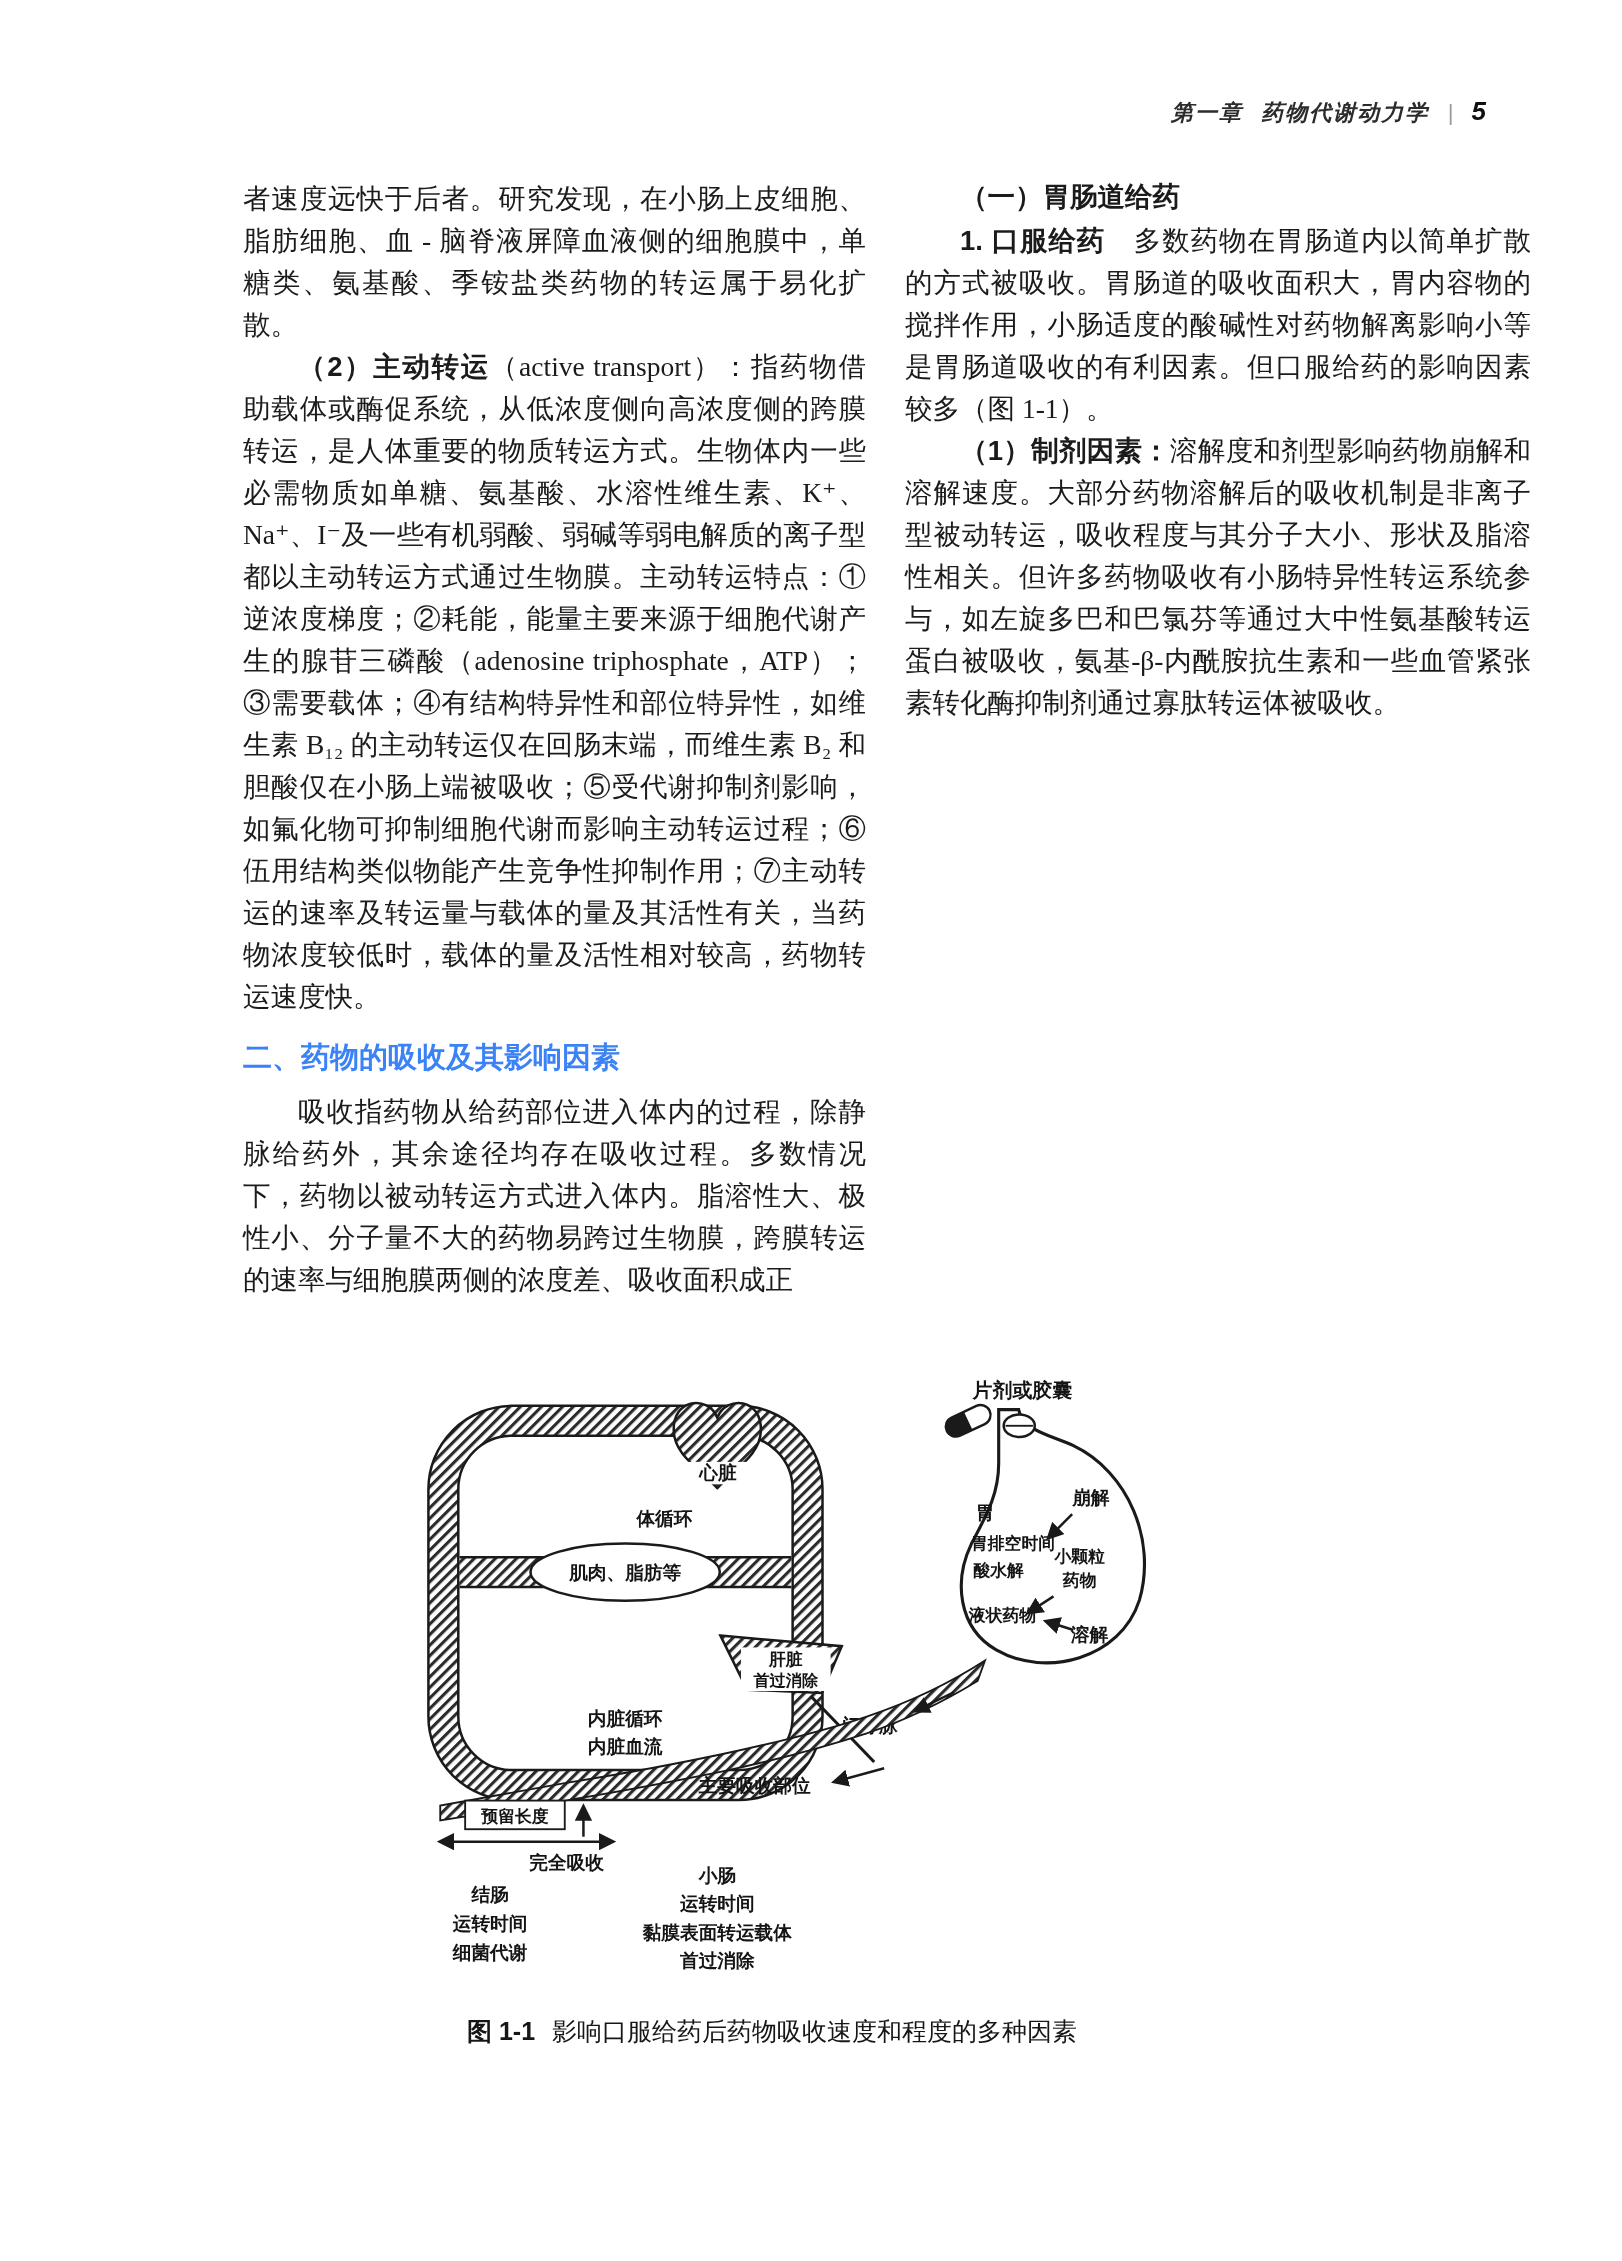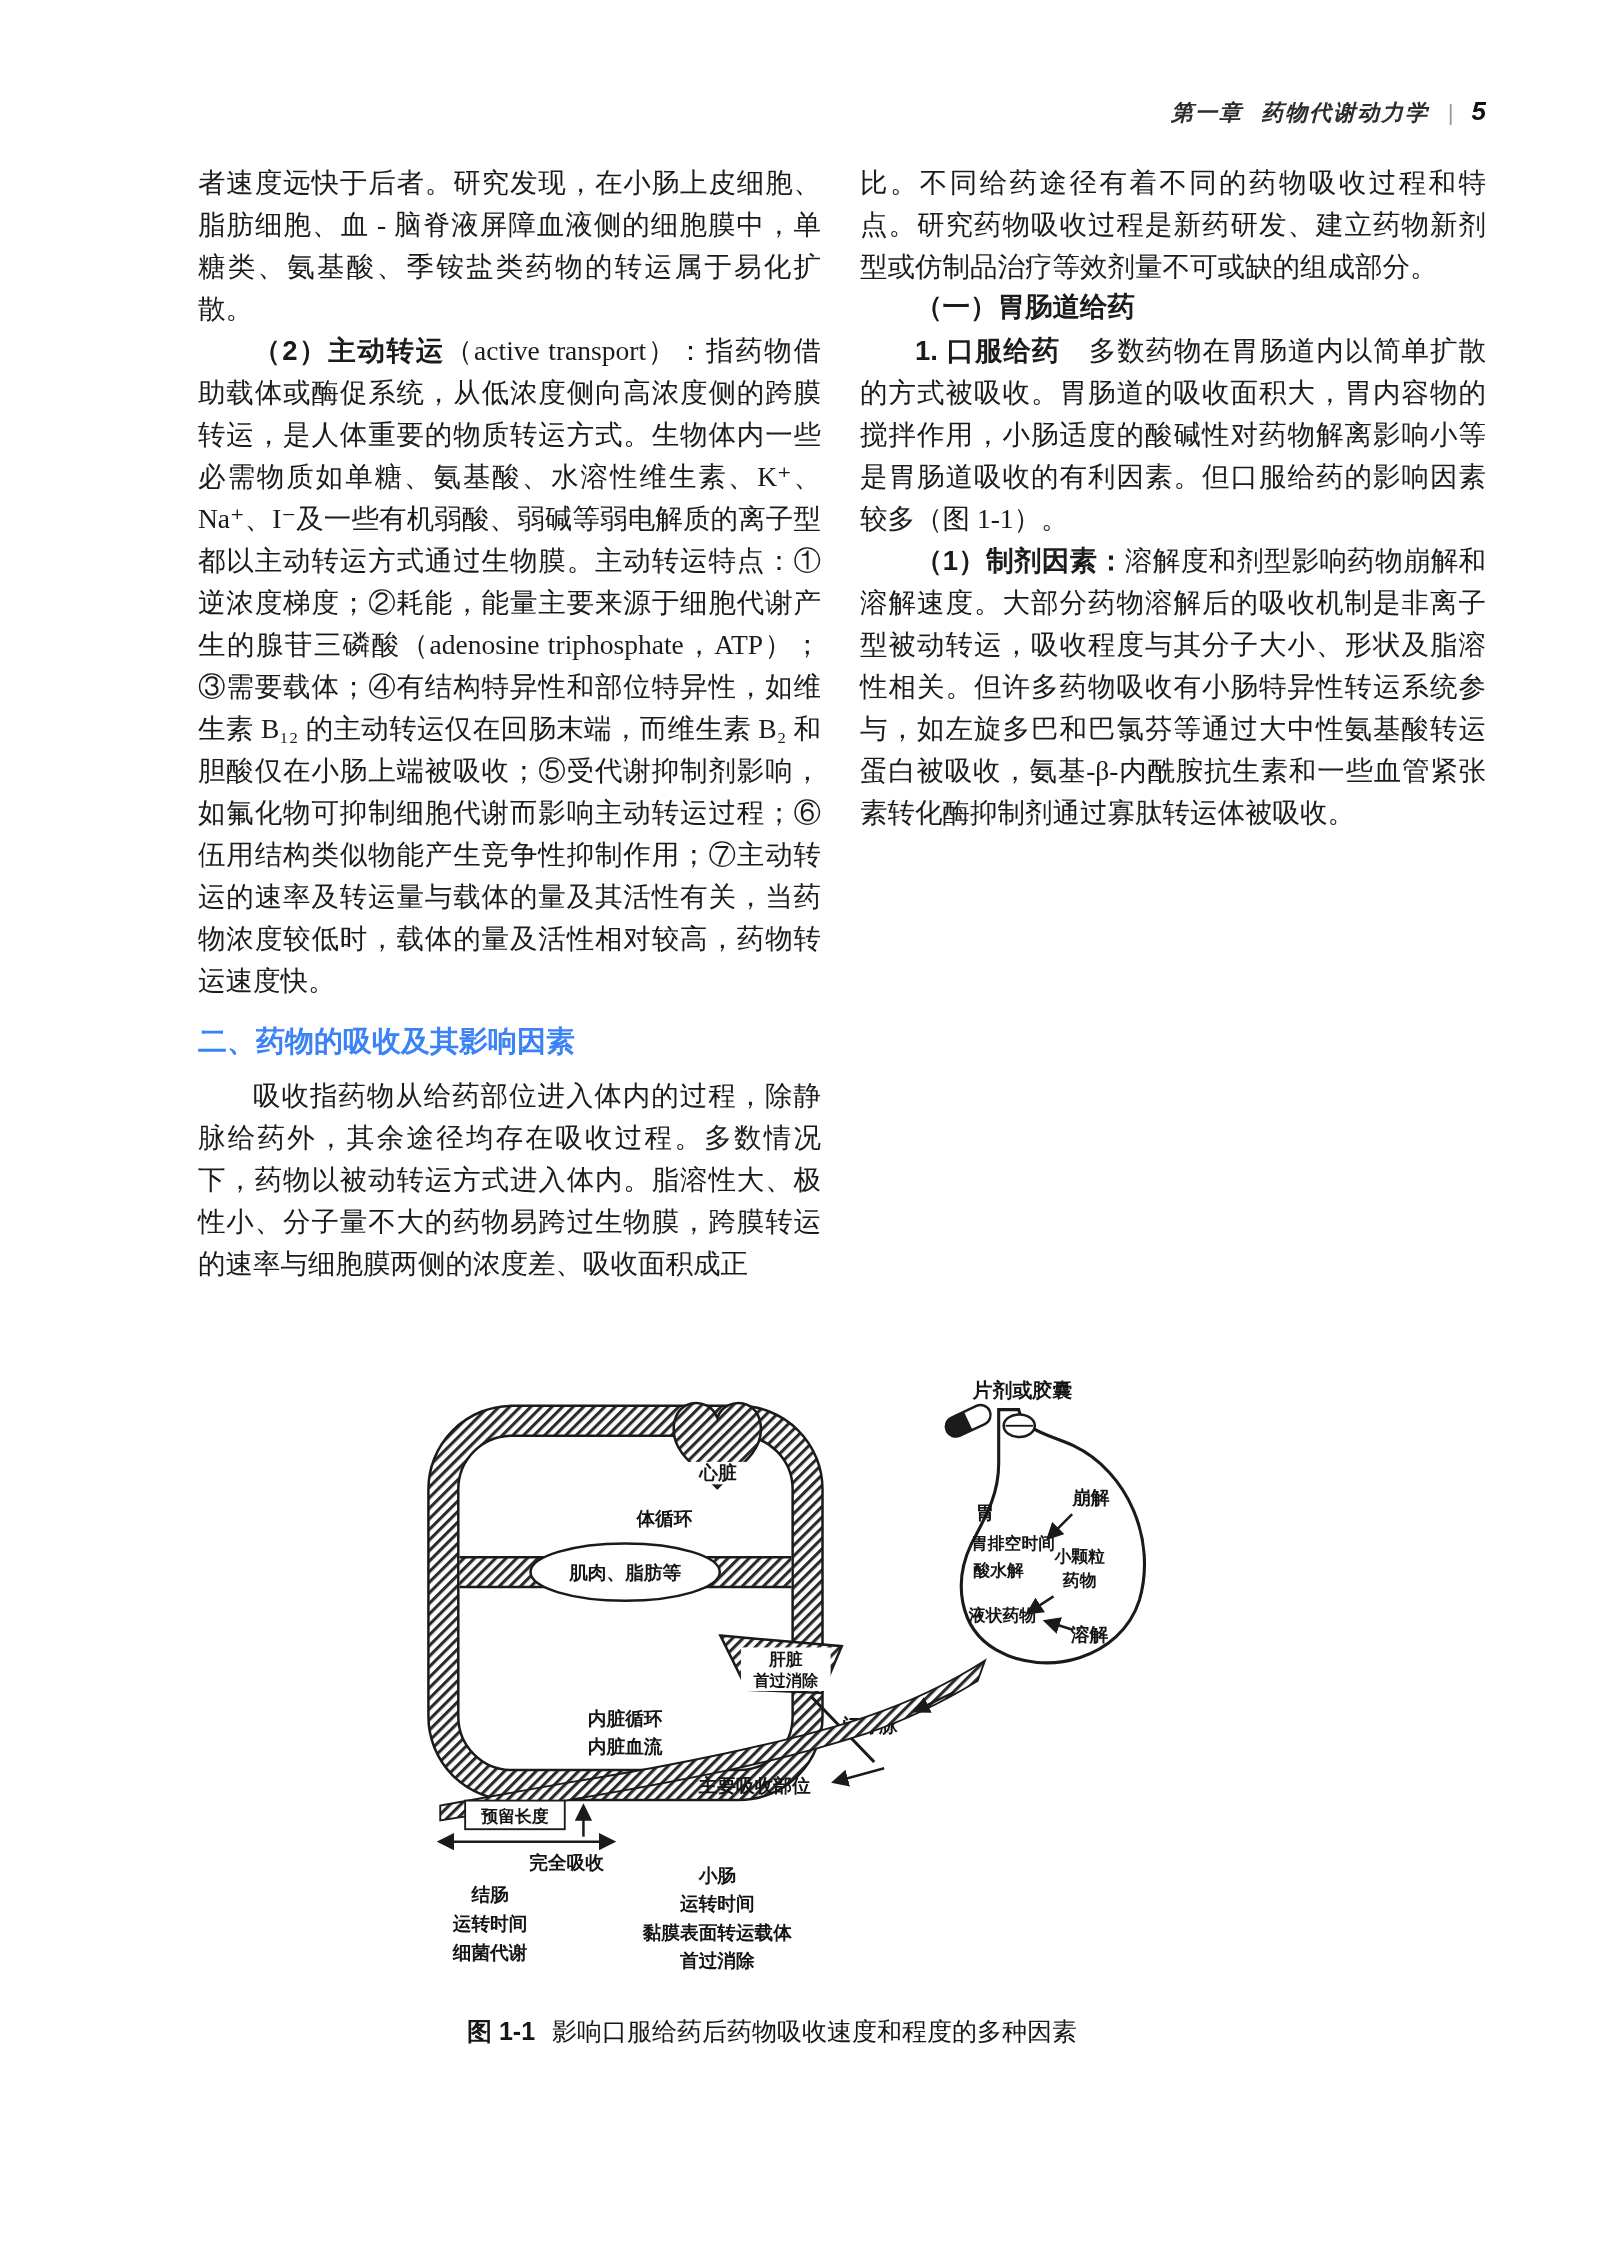--- a/index.html
+++ b/index.html
@@ -17,24 +17,25 @@
     font-family: "Liberation Sans", "DejaVu Sans", sans-serif;
     font-style: italic;
   }
   .header .chapter-label, .header .chapter-title {
     font-size: 22px; font-weight: 600; color: #2c2c2c; letter-spacing: 2px;
   }
   .header .sep { font-size: 22px; color: #9a9a9a; font-weight: 300; }
   .header .page-num { font-size: 26px; font-weight: bold; color: #101010; }
 
   .col {
-    position: absolute; top: 162px;
+    position: absolute; top: 178px;
     font-size: 27.5px; line-height: 42px;
     text-align: justify;
     color: #1b1b1b;
+    margin-left: 45px;
   }
   .col-left  { left: 198px;  width: 623px; }
   .col-right { left: 860px; width: 626px; }
   p { margin: 0; text-indent: 2em; }
   p.cont { text-indent: 0; }
   .hei { font-family: "Liberation Sans", "DejaVu Sans", sans-serif; font-weight: bold; }
   h2.section {
     font-family: "Liberation Sans", "DejaVu Sans", sans-serif;
     font-size: 29px; font-weight: bold; color: #3b82f6;
     margin: 19.6px 0 14.4px 0; line-height: 39px; text-indent: 0;
@@ -69,21 +70,20 @@
 </div>
 
 <div class="col col-left">
   <p class="cont">者速度远快于后者。研究发现，在小肠上皮细胞、脂肪细胞、血 - 脑脊液屏障血液侧的细胞膜中，单糖类、氨基酸、季铵盐类药物的转运属于易化扩散。</p>
   <p><b class="hei">（2）主动转运</b><span>（active transport）：指药物借助载体或酶促系统，从低浓度侧向高浓度侧的跨膜转运，是人体重要的物质转运方式。生物体内一些必需物质如单糖、氨基酸、水溶性维生素、K⁺、Na⁺、I⁻及一些有机弱酸、弱碱等弱电解质的离子型都以主动转运方式通过生物膜。主动转运特点：①逆浓度梯度；②耗能，能量主要来源于细胞代谢产生的腺苷三磷酸（adenosine triphosphate，ATP）；③需要载体；④有结构特异性和部位特异性，如维生素 B₁₂ 的主动转运仅在回肠末端，而维生素 B₂ 和胆酸仅在小肠上端被吸收；⑤受代谢抑制剂影响，如氟化物可抑制细胞代谢而影响主动转运过程；⑥伍用结构类似物能产生竞争性抑制作用；⑦主动转运的速率及转运量与载体的量及其活性有关，当药物浓度较低时，载体的量及活性相对较高，药物转运速度快。</span></p>
   <h2 class="section">二、药物的吸收及其影响因素</h2>
   <p>吸收指药物从给药部位进入体内的过程，除静脉给药外，其余途径均存在吸收过程。多数情况下，药物以被动转运方式进入体内。脂溶性大、极性小、分子量不大的药物易跨过生物膜，跨膜转运的速率与细胞膜两侧的浓度差、吸收面积成正</p>
 </div>
 
 <div class="col col-right">
-  <p class="cont">比。不同给药途径有着不同的药物吸收过程和特点。研究药物吸收过程是新药研发、建立药物新剂型或仿制品治疗等效剂量不可或缺的组成部分。</p>
   <p class="sub-heading">（一）胃肠道给药</p>
   <p><b class="hei">1. 口服给药</b><span>　多数药物在胃肠道内以简单扩散的方式被吸收。胃肠道的吸收面积大，胃内容物的搅拌作用，小肠适度的酸碱性对药物解离影响小等是胃肠道吸收的有利因素。但口服给药的影响因素较多（图 1-1）。</span></p>
   <p><b class="hei">（1）制剂因素：</b><span>溶解度和剂型影响药物崩解和溶解速度。大部分药物溶解后的吸收机制是非离子型被动转运，吸收程度与其分子大小、形状及脂溶性相关。但许多药物吸收有小肠特异性转运系统参与，如左旋多巴和巴氯芬等通过大中性氨基酸转运蛋白被吸收，氨基-β-内酰胺抗生素和一些血管紧张素转化酶抑制剂通过寡肽转运体被吸收。</span></p>
 </div>
 
 <div class="figure">
   <svg viewBox="0 0 1240 1000" xmlns="http://www.w3.org/2000/svg">
     <defs>
       <pattern id="hatch" patternUnits="userSpaceOnUse" width="12" height="12" patternTransform="rotate(45)">
         <rect width="12" height="12" fill="#ffffff"></rect>

